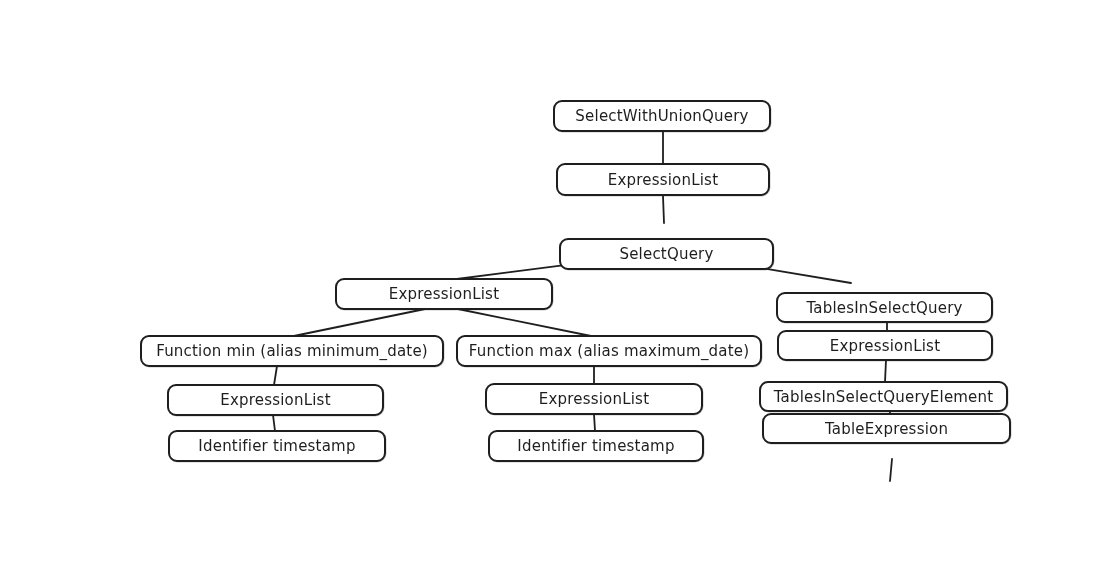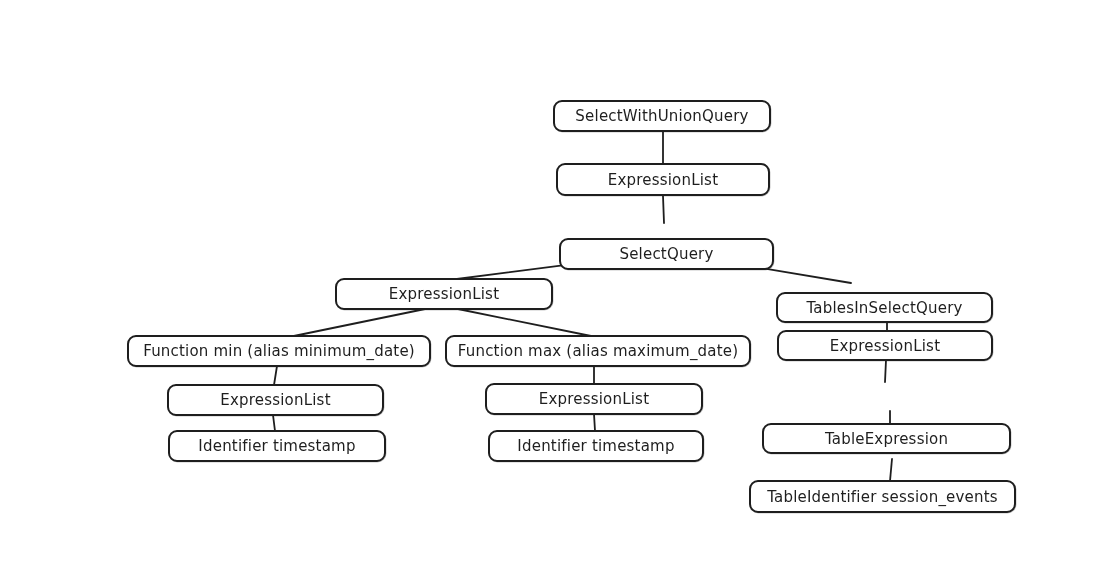--- a/index.html
+++ b/index.html
@@ -71,32 +71,32 @@
   <div class="node" style="left:553px; top:100px; width:218px; height:32px">SelectWithUnionQuery</div>
 
   <div class="node" style="left:556px; top:163px; width:214px; height:33px">ExpressionList</div>
 
   <div class="node" style="left:559px; top:238px; width:215px; height:32px">SelectQuery</div>
 
   <div class="node" style="left:335px; top:278px; width:218px; height:32px">ExpressionList</div>
 
   <div class="node" style="left:776px; top:292px; width:217px; height:31px">TablesInSelectQuery</div>
 
-  <div class="node" style="left:127px; top:335px; width:304px; height:32px">Function min (alias minimum_date)</div>
+  <div class="node" style="left:140px; top:335px; width:304px; height:32px">Function min (alias minimum_date)</div>
 
-  <div class="node" style="left:445px; top:335px; width:306px; height:32px">Function max (alias maximum_date)</div>
+  <div class="node" style="left:456px; top:335px; width:306px; height:32px">Function max (alias maximum_date)</div>
 
   <div class="node" style="left:167px; top:384px; width:217px; height:32px">ExpressionList</div>
 
   <div class="node" style="left:485px; top:383px; width:218px; height:32px">ExpressionList</div>
 
   <div class="node" style="left:777px; top:330px; width:216px; height:31px">ExpressionList</div>
 
   <div class="node" style="left:168px; top:430px; width:218px; height:32px">Identifier timestamp</div>
 
   <div class="node" style="left:488px; top:430px; width:216px; height:32px">Identifier timestamp</div>
 
+  <div class="node" style="left:759px; top:381px; width:249px; height:31px">TablesInSelectQueryElement</div>
 
-  <div class="node" style="left:762px; top:423px; width:249px; height:31px">TableExpression</div>
+  <div class="node" style="left:762px; top:413px; width:249px; height:31px">TableExpression</div>
 
-  <div class="node" style="left:749px; top:480px; width:267px; height:33px">TableIdentifier session_events</div>
 
 </div>
 
 </body></html>

